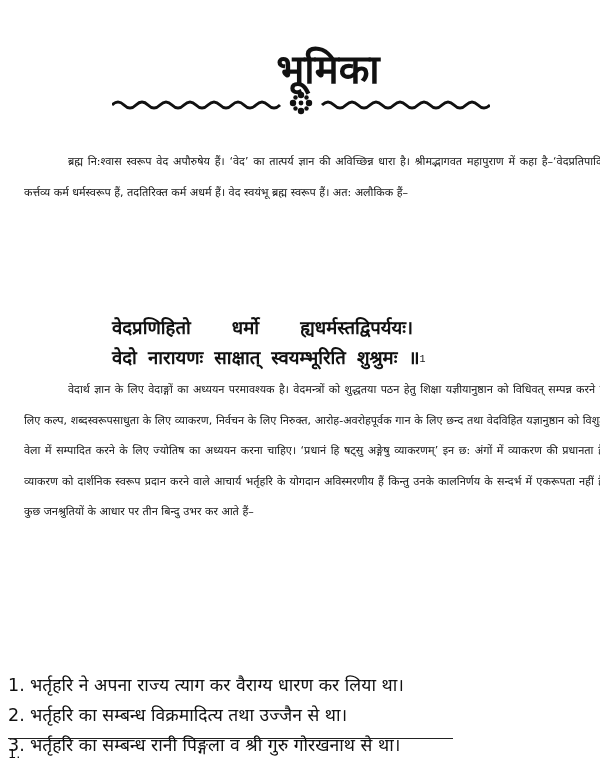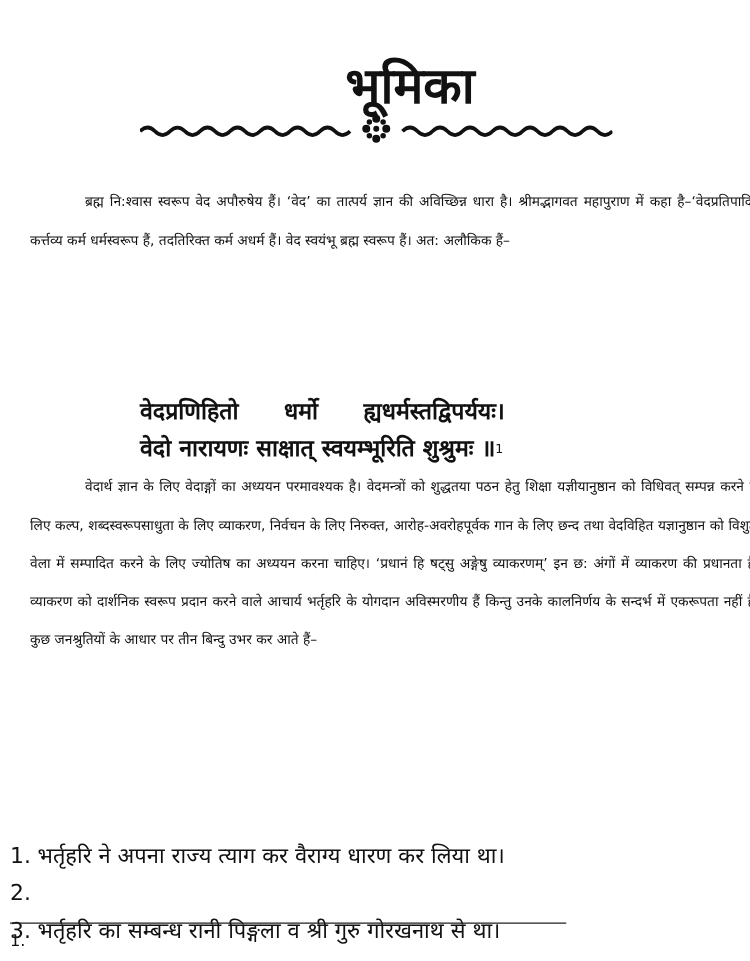--- a/index.html
+++ b/index.html
@@ -3,21 +3,21 @@
   <meta charset="utf-8">
   <style>
     html, body { margin:0; padding:0; background:#ffffff; }
     body { width:600px; height:769px; overflow:hidden; position:relative; color:#111; font-family:"DejaVu Sans", sans-serif; }
     .title { position:absolute; top:12px; left:0; width:600px; text-align:center; font-size:40px; font-weight:bold; line-height:60px;padding-left:28px; }
     .ornament { position:absolute; top:92px; left:112px; width:378px; height:22px; display:flex; align-items:center; justify-content:center; }
     .ornament svg { display:block; }
     .para { position:absolute; left:24px; width:584px; font-size:11px; line-height:30.5px; text-align:justify; text-align-last:left; margin:0; }
     .para .indent { display:inline-block; width:44px; }
     .p1 { top:147px; }
-    .verse { position:absolute; left:112px; font-size:18.5px; font-weight:bold; line-height:30px; }
+    .verse { position:absolute; left:112px; font-size:18.5px; font-weight:bold; line-height:30px;font-family:Liberation Mono, monospace; }
     .v1 { top:315px; word-spacing:30px; }
     .v2 { top:345px; }
     .verse sup { font-size:10px; font-weight:normal; vertical-align:top; }
     .p2 { top:375px; }
     b { font-weight:normal; }
     .list { position:absolute; left:8px; top:677px; margin:0; padding:0; list-style:none; font-size:17.5px; line-height:30px; }
     .list li { display:flex; }
     .list .num { width:22px; }
     .list { top:614px; }
     .rule { position:absolute; left:8px; top:738px; width:445px; height:0; border-top:1.5px solid #222; }
@@ -54,20 +54,21 @@
 
 <p class="para p2"><span class="indent"></span><span>वेदार्थ ज्ञान के लिए वेदाङ्गों का अध्ययन परमावश्यक है। वेदमन्त्रों को शुद्धतया पठन हेतु </span><b>शिक्षा</b><span> यज्ञीयानुष्ठान को विधिवत् सम्पन्न करने के लिए </span><b>कल्प</b><span>, शब्दस्वरूपसाधुता के लिए </span><b>व्याकरण</b><span>, निर्वचन के लिए </span><b>निरुक्त</b><span>, आरोह-अवरोहपूर्वक गान के लिए </span><b>छन्द</b><span> तथा वेदविहित यज्ञानुष्ठान को विशुद्ध वेला में सम्पादित करने के लिए </span><b>ज्योतिष</b><span> का अध्ययन करना चाहिए। ‘प्रधानं हि षट्सु अङ्गेषु व्याकरणम्’ इन छ: अंगों में व्याकरण की प्रधानता है। व्याकरण को दार्शनिक स्वरूप प्रदान करने वाले आचार्य भर्तृहरि के योगदान अविस्मरणीय हैं किन्तु उनके कालनिर्णय के सन्दर्भ में एकरूपता नहीं है। कुछ जनश्रुतियों के आधार पर तीन बिन्दु उभर कर आते हैं–</span></p>
 
 <ul class="list" style="top:670px;">
   <li>
       <span class="num">1.</span>
       <span>भर्तृहरि ने अपना राज्य त्याग कर वैराग्य धारण कर लिया था।</span>
     </li>
   <li>
       <span class="num">2.</span>
+      <span>भर्तृहरि का सम्बन्ध विक्रमादित्य तथा उज्जैन से था।</span>
     </li>
   <li>
       <span class="num">3.</span>
       <span>भर्तृहरि का सम्बन्ध रानी पिङ्गला व श्री गुरु गोरखनाथ से था।</span>
     </li>
 </ul>
 
 <div class="rule"></div>
 
 <div class="footnote">

